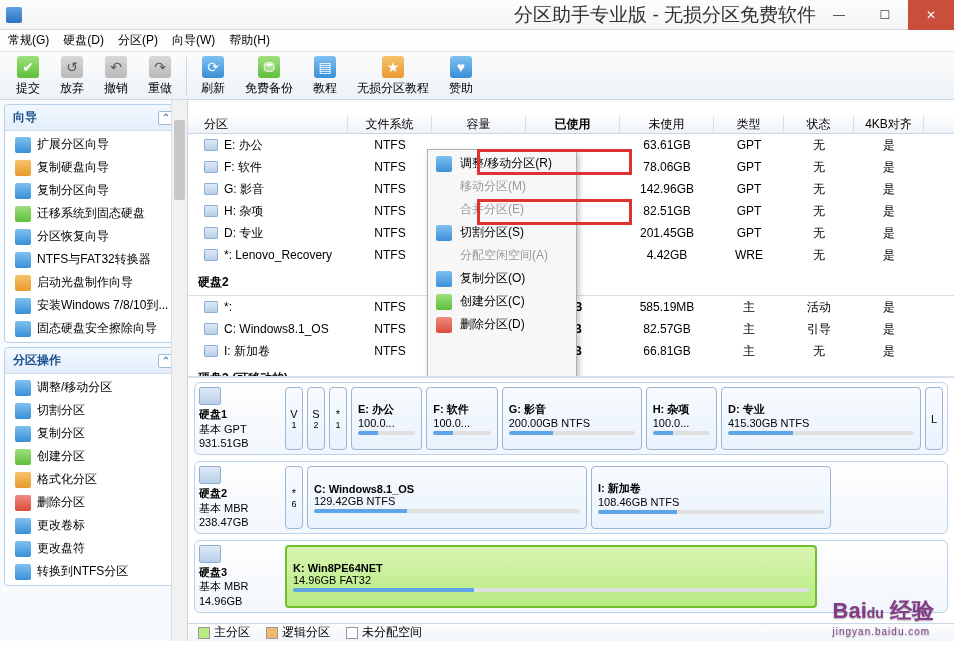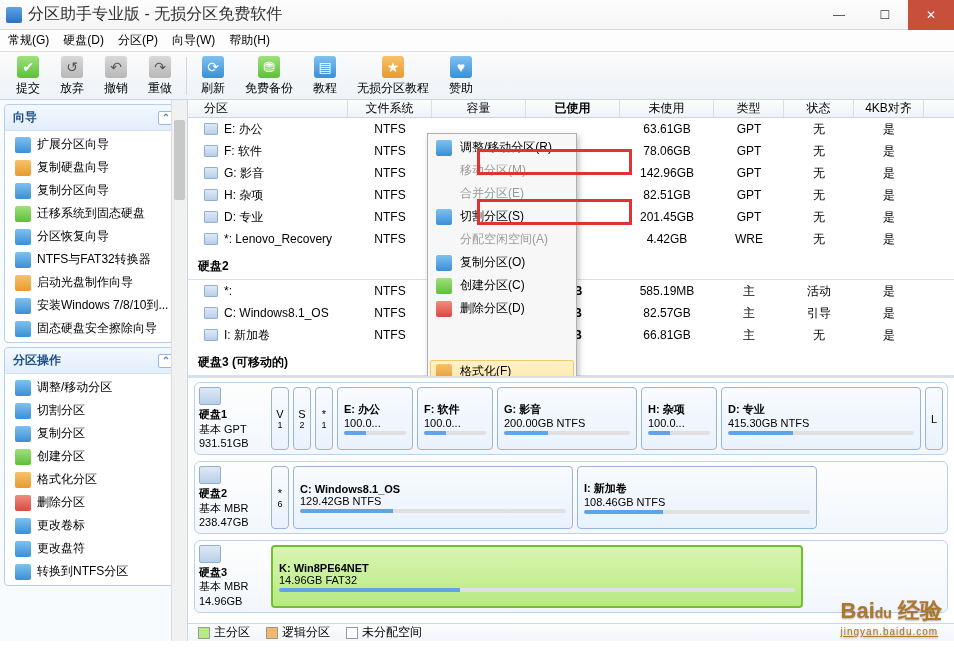--- a/index.html
+++ b/index.html
@@ -1,21 +1,21 @@
 <!DOCTYPE html>
 <html><head>
 <meta charset="utf-8">
 <style>
 * { box-sizing: border-box; margin: 0; padding: 0; font-family: "Microsoft YaHei", Tahoma, Arial, sans-serif; }
 body { background: #fff; font-size: 12px; width: 954px; height: 659px; overflow: hidden; position: relative; }
 
 
 .titlebar { height: 30px; background: linear-gradient(#fdfdfd,#f5f5f5); border-bottom: 1px solid #d8d8d8; display: flex; align-items: center; }
 .titlebar .icon-app { margin: 0 6px; width: 16px; height: 16px; background: linear-gradient(#5fa4e6,#2d6fc1); border-radius: 2px; }
-.titlebar .title { flex: 1; text-align: left; color: #333; font-size: 16px; }
+.titlebar .title { flex: 1; text-align: right; color: #333; font-size: 19px; }
 .winbtn { width: 46px; height: 30px; display: flex; align-items: center; justify-content: center; color: #444; }
 .winbtn.close { background: #c94f3d; color: #fff; }
 
 
 .menubar { height: 22px; background: #fdfdfd; border-bottom: 1px solid #e0e0e0; display: flex; align-items: center; padding-left: 8px; gap: 14px; }
 .menubar span { cursor: default; }
 
 
 .toolbar { height: 48px; background: linear-gradient(#fbfbfb,#eef3f8); border-bottom: 1px solid #c9d6e6; display: flex; align-items: center; padding: 0 6px; }
 .tool { display: flex; flex-direction: column; align-items: center; padding: 4px 10px 2px; gap: 2px; cursor: pointer; }
@@ -32,21 +32,21 @@
 .sidebar { width: 188px; border-right: 1px solid #c9d6e6; background: #f8fbfe; overflow-y: auto; }
 .panel { border: 1px solid #b7cfe8; border-radius: 4px; margin: 4px; background: #fff; }
 .panel-head { background: linear-gradient(#f2f8ff,#e3eefb); padding: 4px 8px; font-weight: bold; color: #1b4f8b; border-bottom: 1px solid #d3e2f3; border-radius: 4px 4px 0 0; display: flex; justify-content: space-between; align-items: center; }
 .panel-head .collapse { width: 16px; height: 14px; border: 1px solid #9bb9da; border-radius: 2px; background: #fff; display: flex; align-items:center; justify-content:center; color:#5a8bc4; font-size:10px; }
 .panel-body { padding: 2px 0; }
 .nav-item { display: flex; align-items: center; gap: 6px; padding: 3px 10px; cursor: pointer; }
 .nav-item .ic { width: 16px; height: 16px; border-radius: 2px; }
 
 
 .content { flex: 1; display: flex; flex-direction: column; background: #fff; position: relative; }
-.grid-head { display: flex; background: linear-gradient(#fdfdfd,#eef3f8); border-bottom: 1px solid #c9d6e6; height: 20px; align-items: flex-start; font-size: 12px; }
+.grid-head { display: flex; background: linear-gradient(#fdfdfd,#eef3f8); border-bottom: 1px solid #c9d6e6; height: 20px; align-items: flex-start; font-size: 12px; margin-top: 16px; }
 .grid-head > div { border-right: 1px solid #d6e0eb; padding: 0 6px; text-align: center; }
 .col-part { width: 160px; text-align: left !important; padding-left: 16px !important; }
 .col-fs   { width: 84px; }
 .col-cap  { width: 94px; }
 .col-used { width: 94px; font-weight: bold; }
 .col-free { width: 94px; }
 .col-type { width: 70px; }
 .col-stat { width: 70px; }
 .col-4kb  { width: 70px; }
 
@@ -63,40 +63,40 @@
 .ctx-item { display: flex; align-items: center; gap: 8px; padding: 3px 6px; font-size: 12px; }
 .ctx-item.disabled { color: #9a9a9a; }
 .ctx-item .cic { width: 16px; height: 16px; border-radius: 2px; }
 .ctx-item.hl { background: linear-gradient(#fff2c9,#ffe8a8); border: 1px solid #f0c96a; border-radius: 2px; padding: 2px 5px; margin-top: 40px; }
 .red-box { position: absolute; border: 3px solid #d33; z-index: 200; pointer-events: none; }
 .rb1 { top: 149px; left: 477px; width: 155px; height: 26px; }
 .rb2 { top: 199px; left: 477px; width: 155px; height: 26px; }
 
 
 .diskmaps { padding: 4px 6px; background: #fff; border-top: 1px solid #d6e0eb; }
-.dm { display: flex; gap: 6px; align-items: stretch; margin-bottom: 6px; border: 1px solid #bcd2ea; border-radius: 6px; padding: 4px; background: linear-gradient(#fefefe,#f2f7fd); }
+.dm { display: flex; gap: 20px; align-items: stretch; margin-bottom: 6px; border: 1px solid #bcd2ea; border-radius: 6px; padding: 4px; background: linear-gradient(#fefefe,#f2f7fd); }
 .dm-info { width: 66px; font-size: 11px; line-height: 1.3; }
 .dm-info .dic { width: 22px; height: 18px; background: linear-gradient(#dfe9f5,#b8cfe8); border: 1px solid #8fb0d4; border-radius: 2px; margin-bottom: 2px; }
 .dm-parts { flex: 1; display: flex; gap: 4px; }
 .pblk { border: 1px solid #9ab6d4; border-radius: 4px; background: linear-gradient(#f8fbff,#e9f2fc); padding: 3px 6px; font-size: 11px; display: flex; flex-direction: column; justify-content: center; overflow: hidden; white-space: nowrap; }
 .pblk.sel { background: linear-gradient(#d8f5b0,#b7ea82); border: 2px solid #6fbf2e; }
 .pblk .bar { height: 4px; background: linear-gradient(to right,#5fa4e6 var(--u,40%), #e0e0e0 var(--u,40%)); border-radius: 2px; margin-top: 2px; }
 .pblk .pt { font-weight: bold; }
 .small { width: 18px; padding: 2px 0; align-items: center; text-align:center; }
 
 
 .legend { height: 18px; border-top: 1px solid #c9d6e6; background: linear-gradient(#fcfcfc,#f2f6fb); display: flex; align-items: center; gap: 16px; padding: 0 10px; font-size: 12px; }
 .legend .sw { width: 12px; height: 12px; border: 1px solid #999; margin-right: 4px; display: inline-block; vertical-align: middle; }
 .sw.pri { background: #b7ea82; }
 .sw.log { background: #f0b96b; }
 .sw.una { background: #fff; }
 
 
-.wm { position: absolute; right: 12px; bottom: 22px; color: #a16207; opacity: 0.85; font-size: 22px; font-weight: bold; text-shadow: 0 1px 2px rgba(0,0,0,0.4); z-index: 50; }
-.wm small { display:block; font-size:10px; font-weight:normal; letter-spacing:1px;text-decoration:underline; }
+.wm { position: absolute; right: 20px; bottom: 22px; color: #701a75; opacity: 0.85; font-size: 22px; font-weight: bold; text-shadow: 0 1px 2px rgba(0,0,0,0.4); z-index: 50; }
+.wm small { display:block; font-size:10px; font-weight:normal; letter-spacing:1px; }
 
 
 .vsb { position:absolute; right:0; top:0; bottom:0; width:16px; background:#f1f1f1; border-left:1px solid #ddd; }
 .vsb .th { position:absolute; left:2px; right:2px; top:20px; height:80px; background:#c8c8c8; border-radius:2px; }
 .sidebar { position:relative; }
 </style>
 </head>
 <body>
 
 <div class="titlebar">

